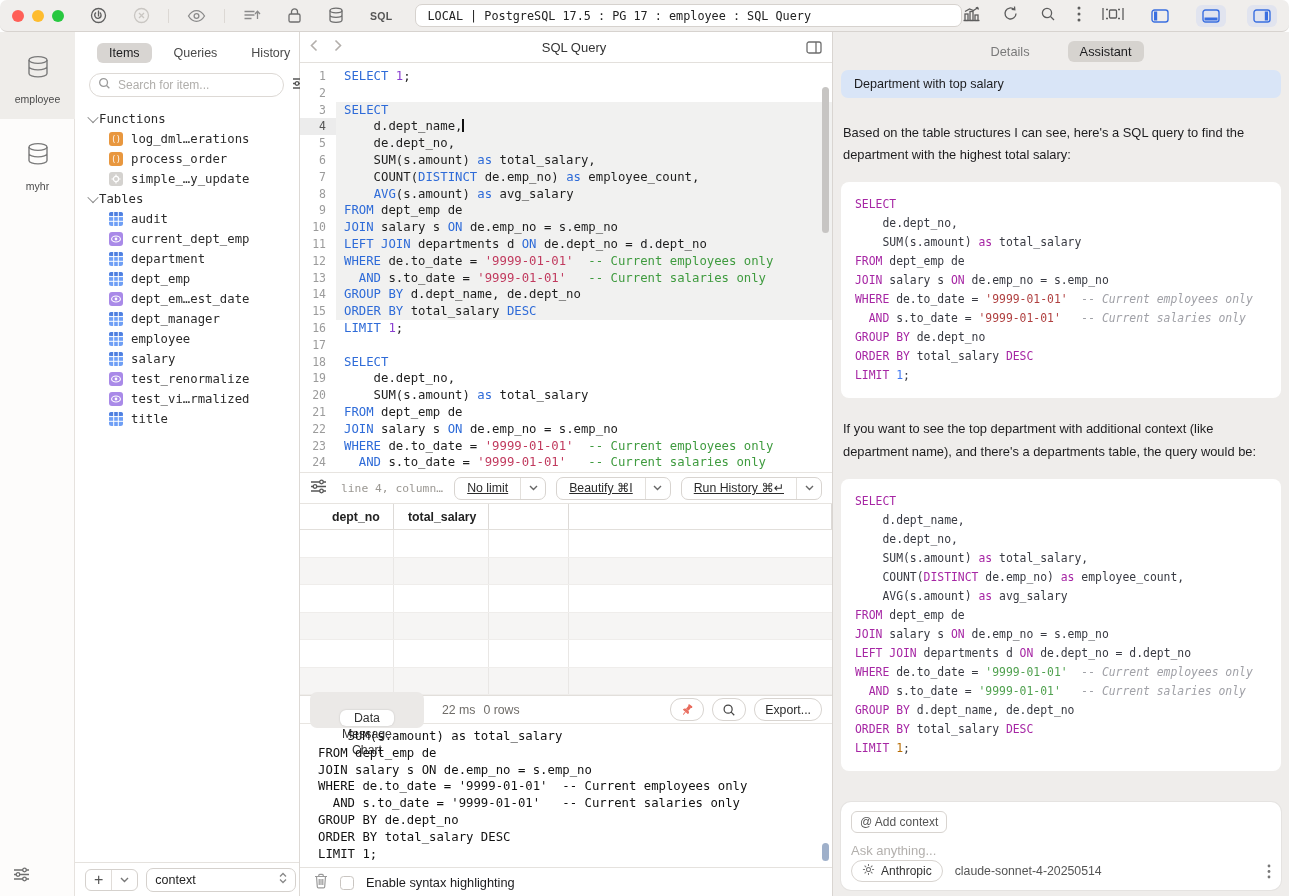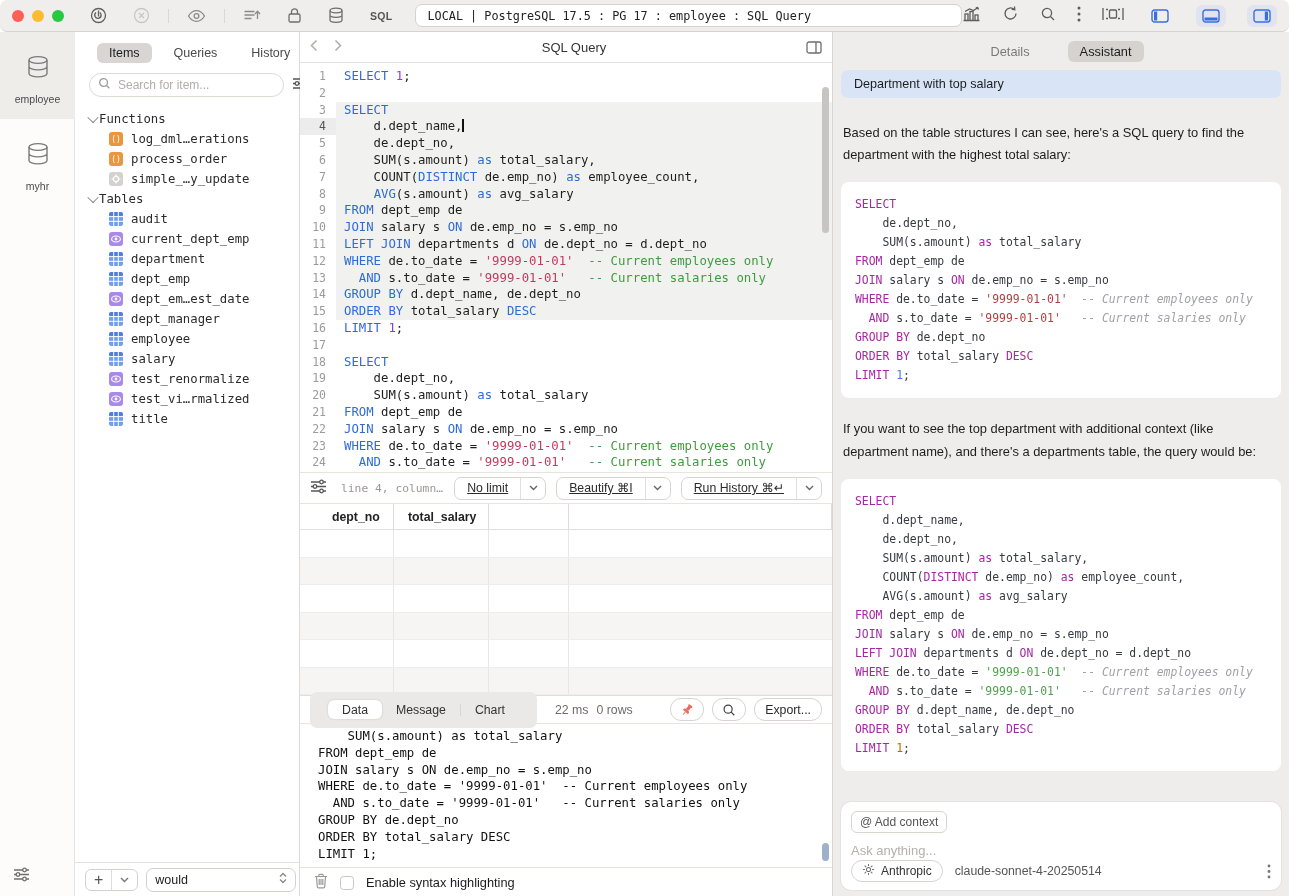--- a/index.html
+++ b/index.html
@@ -76,21 +76,21 @@
   .gcell{height:100%;display:flex;align-items:center;padding-left:14px;border-right:1px solid #e9e7e5;}
   .gcell.c1{width:76px;flex:none;margin-left:18px;}
   .gcell.c2{width:95px;flex:none;}
   .gcell.c3{width:80px;flex:none;}
   .gcell.c4{flex:1;border-right:none;}
   .grid-row.head .gcell{border-right:1px solid #dddad7;}
   .grid-row{border-bottom:1px solid #efedeb;}
   .grid-row.head{border-bottom:1px solid #e2dfdb;}
   
   .outbar{height:29px;border-top:1px solid #e2dfdb;border-bottom:1px solid #e8e5e1;display:flex;align-items:center;padding:0 10px;gap:10px;flex:none;background:#fff;}
-  .seg-ctl{display:flex;align-items:center;background:#ebe9e7;border-radius:7px;padding:18px;height:23px;}
+  .seg-ctl{display:flex;align-items:center;background:#ebe9e7;border-radius:7px;padding:18px;height:23px;flex-direction:column;}
   .seg-item{padding:1px 14px;font-size:12.3px;color:#333;border-radius:6px;height:19px;display:flex;align-items:center;}
   .seg-item.active{background:#fff;box-shadow:0 0 2px rgba(0,0,0,.18);}
   .seg-div{width:1px;height:12px;background:#d8d5d2;}
   .out-meta{font-size:12.3px;color:#6f6c68;display:flex;gap:8px;margin-left:8px;}
   .out-right{margin-left:auto;display:flex;align-items:center;gap:8px;}
   .round-btn{height:23px;min-width:32px;border:1px solid #d8d4d0;border-radius:11px;background:#fff;display:flex;align-items:center;justify-content:center;padding:0 10px;font-size:12.3px;color:#2b2b2b;}
   
   .msgpane{height:143px;position:relative;flex:none;overflow:hidden;padding:4px 0 0 18px;}
   .msgpane .mline{font-family:"DejaVu Sans Mono",monospace;font-size:12.3px;line-height:16.8px;white-space:pre;color:#111;}
   .msg-scroll{position:absolute;right:3px;bottom:6px;width:7px;height:18px;border-radius:4px;background:#9fb0ca;}
@@ -418,21 +418,21 @@
         <div class="plus-btn">
           <span class="seg">+</span>
           <span class="div"></span>
           <span class="seg">
               <svg width="9" height="6" viewBox="0 0 9 6" fill="none" stroke="#777" stroke-width="1.4">
                 <path d="M1 1l3.5 3.5L8 1"></path>
               </svg>
             </span>
         </div>
         <div class="schema-select">
-          <span>would</span>
+          <span>context</span>
           <span><svg width="8" height="12" viewBox="0 0 8 12" fill="none" stroke="#888" stroke-width="1.3">
                 <path d="M1 4.5L4 1.5l3 3M1 7.5l3 3 3-3"></path>
               </svg></span>
         </div>
       </div>
     </div>
 
     <div class="main">
       <div class="doc-tabbar">
         <div class="nav-arrows">

